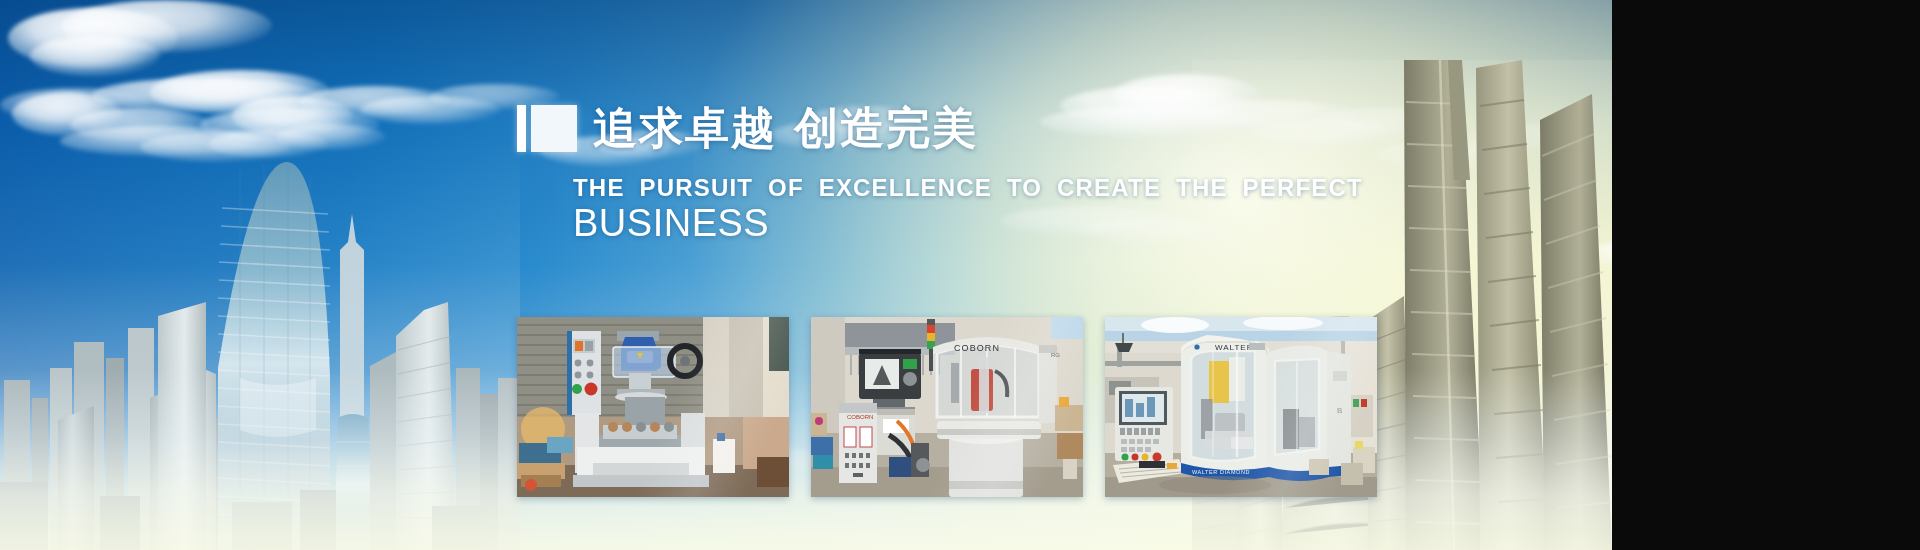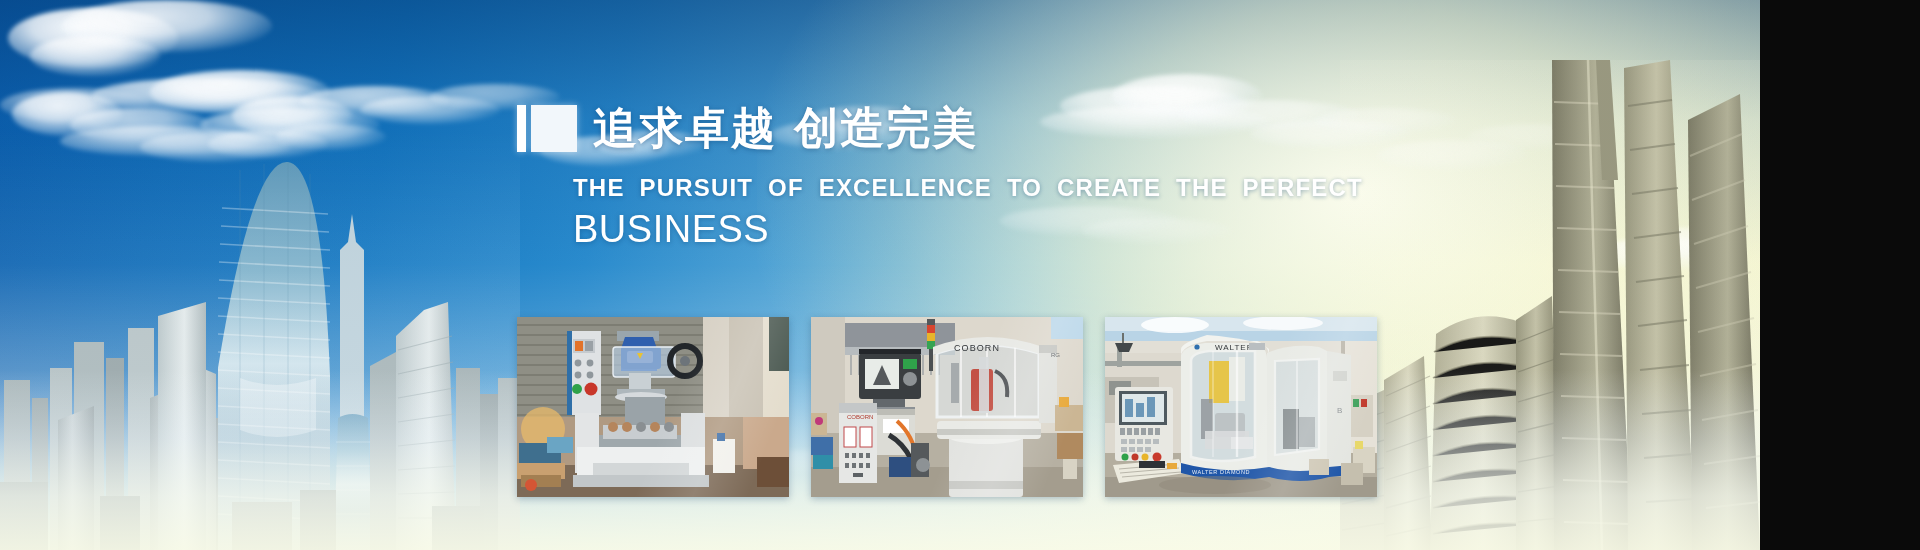--- a/index.html
+++ b/index.html
@@ -1,21 +1,21 @@
 <!DOCTYPE html>
 <html><head>
 <meta charset="utf-8">
 <style>
   * { margin:0; padding:0; box-sizing:border-box; }
   html,body { background:#0a0a0a; }
   body { font-family:"Liberation Sans", sans-serif; }
 
   .banner{
     position:relative;
-    width:1760px; height:550px;
+    width:1612px; height:550px;
     overflow:hidden;
     background:#a21caf;
   }
 
   
   .sky-base{
     position:absolute; inset:0;
     background:
       linear-gradient(100deg,
         #0b5fae 0%,
@@ -118,21 +118,20 @@
     font-family:"Liberation Sans",sans-serif;
     font-size:24px;
     font-weight:700;
     color:#ffffff;
     letter-spacing:1.2px;
     word-spacing:7px;
     white-space:nowrap;
     text-shadow:0 1px 4px rgba(8,60,110,0.40);
   }
   .wordmark{
-    margin-top:6px;
     margin-left:56px;
     font-family:"Liberation Sans",sans-serif;
     font-size:38px;
     font-weight:400;
     color:#ffffff;
     letter-spacing:0.5px;
     line-height:1.15;
     text-shadow:0 1px 5px rgba(8,60,110,0.40);
   }
 

